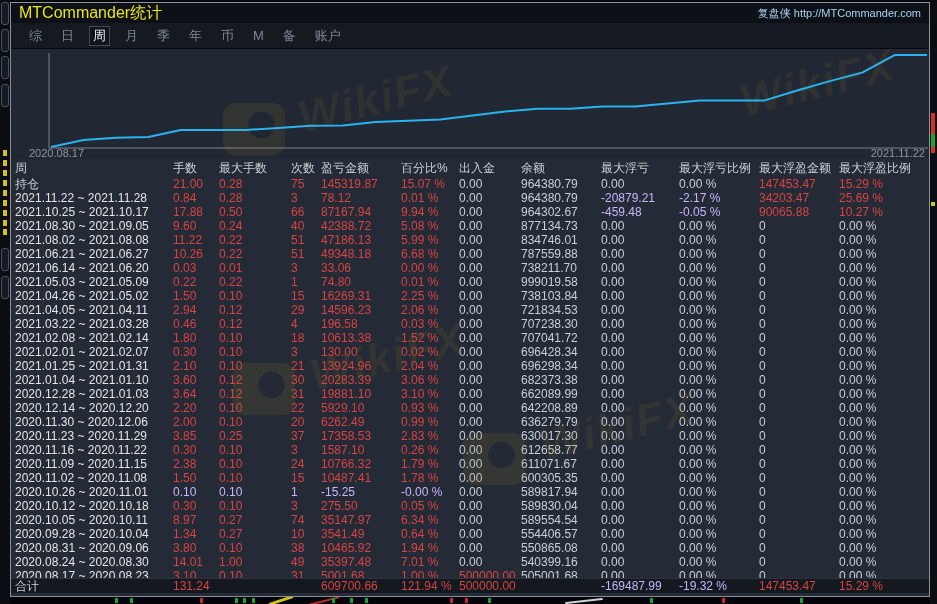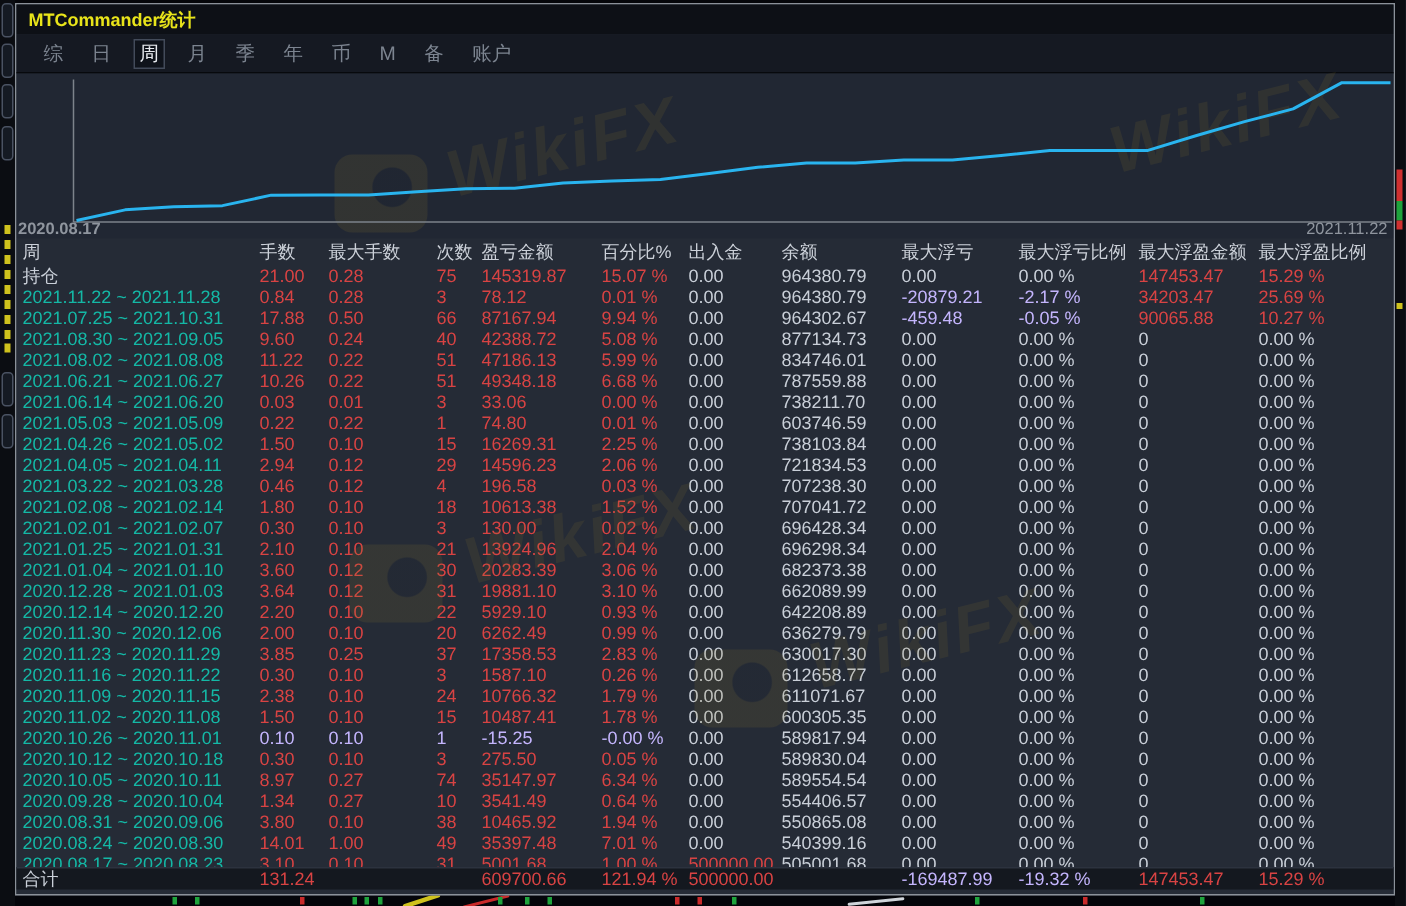--- a/index.html
+++ b/index.html
@@ -21,50 +21,50 @@
   .diag{position:absolute;border-radius:2px;}
   
   .window{
     position:absolute;left:10px;top:2px;width:920px;height:595px;
     background:#242a35;border:1px solid #8b9199;box-sizing:border-box;
   }
   .titlebar{
     position:absolute;left:0;top:0;right:0;height:20px;background:#0d1016;
     display:flex;align-items:center;justify-content:space-between;padding:0 8px;box-sizing:border-box;
   }
-  .title{color:#e8e41a;font-size:12px;font-weight:bold;}
+  .title{color:#e8e41a;font-size:16px;font-weight:normal;}
   .brand{color:#a7d4f2;font-size:11px;}
   .menubar{
     position:absolute;left:0;top:20px;right:0;height:26px;background:#151922;
     display:flex;align-items:center;gap:11px;padding:0 0 0 14px;
     border-bottom:1px solid #07090d;box-sizing:border-box;
   }
   .menu-item{color:#7c8490;font-size:13px;padding:1px 4px;cursor:default;}
   .menu-item.sel{color:#e8ebf0;background:#0f131b;border:1px solid #434b5a;padding:0px 3px;}
   
   .chart{position:absolute;left:0;top:46px;width:918px;height:110px;background:#212733;}
   .chart svg{position:absolute;left:0;top:0;}
   .xl{position:absolute;top:98px;font-size:11px;color:#8f959e;}
-  .xl.left{left:1px;font-weight:bold;} .xl.right{right:4px;}
+  .xl.left{left:18px;} .xl.right{right:4px;}
   
   .wm-logo{position:absolute;width:62px;height:52px;border-radius:12px;opacity:.16;
     background:radial-gradient(circle at 62% 42%, #1d222b 26%, #8a752c 28%);}
   .wm-text{position:absolute;font-weight:bold;font-style:italic;font-size:44px;letter-spacing:2px;
     color:#8a752c;opacity:.14;transform:rotate(-14deg);transform-origin:left center;white-space:nowrap;}
   
   .table{position:absolute;left:0;top:156px;right:0;bottom:0;background:#252b36;}
   .trow{
     display:grid;
     grid-template-columns:158px 46px 72px 30px 80px 58px 62px 80px 78px 80px 80px 1fr;
     padding-left:4px;height:14px;line-height:14px;font-size:12px;white-space:nowrap;
   }
   .trow.thead{height:18px;line-height:18px;}
   .trow.total{position:absolute;left:0;right:0;bottom:3px;background:#14181f;border-top:1px solid #2c323e;}
   .cell{overflow:visible;}
-  .c-h{color:#ccd1d9;} .c-d{color:#14b8a6;} .c-w{color:#c9cfd8;}
+  .c-h{color:#ccd1d9;} .c-d{color:#e5e5e5;} .c-w{color:#c9cfd8;}
   .c-r{color:#d84343;} .c-g{color:#c4b5fd;}
 </style>
 </head>
 <body>
 
 <div class="left-strip">
   <div class="ebox" style="top:2px"></div>
   <div class="ebox" style="top:29px"></div>
   <div class="ebox" style="top:56px"></div>
   <div class="ebox" style="top:84px"></div>
@@ -106,20 +106,21 @@
   <div class="diag" style="left:555px;top:3px;width:38px;height:2px;background:#cfd4da;transform:rotate(-6deg)"></div>
   <div class="bm g" style="left:640px"></div>
   <div class="bm r" style="left:712px"></div>
   <div class="bm g" style="left:790px"></div>
 </div>
 
 <div class="window">
 
   <div class="titlebar">
     <span class="title">MTCommander统计</span>
+    <span class="brand">复盘侠 http://MTCommander.com</span>
   </div>
 
   <div class="menubar" id="menubar">
       <span class="menu-item">综</span>
       <span class="menu-item">日</span>
       <span class="menu-item sel">周</span>
       <span class="menu-item">月</span>
       <span class="menu-item">季</span>
       <span class="menu-item">年</span>
       <span class="menu-item">币</span>
@@ -183,21 +184,21 @@
           <span class="cell c-r">78.12</span>
           <span class="cell c-r">0.01 %</span>
           <span class="cell c-w">0.00</span>
           <span class="cell c-w">964380.79</span>
           <span class="cell c-g">-20879.21</span>
           <span class="cell c-g">-2.17 %</span>
           <span class="cell c-r">34203.47</span>
           <span class="cell c-r">25.69 %</span>
         </div>
         <div class="trow">
-          <span class="cell c-d">2021.07.25 ~ 2021.10.31</span>
+          <span class="cell c-d">2021.10.25 ~ 2021.10.17</span>
           <span class="cell c-r">17.88</span>
           <span class="cell c-r">0.50</span>
           <span class="cell c-r">66</span>
           <span class="cell c-r">87167.94</span>
           <span class="cell c-r">9.94 %</span>
           <span class="cell c-w">0.00</span>
           <span class="cell c-w">964302.67</span>
           <span class="cell c-g">-459.48</span>
           <span class="cell c-g">-0.05 %</span>
           <span class="cell c-r">90065.88</span>
@@ -260,21 +261,21 @@
           <span class="cell c-w">0.00 %</span>
         </div>
         <div class="trow">
           <span class="cell c-d">2021.05.03 ~ 2021.05.09</span>
           <span class="cell c-r">0.22</span>
           <span class="cell c-r">0.22</span>
           <span class="cell c-r">1</span>
           <span class="cell c-r">74.80</span>
           <span class="cell c-r">0.01 %</span>
           <span class="cell c-w">0.00</span>
-          <span class="cell c-w">603746.59</span>
+          <span class="cell c-w">999019.58</span>
           <span class="cell c-w">0.00</span>
           <span class="cell c-w">0.00 %</span>
           <span class="cell c-w">0</span>
           <span class="cell c-w">0.00 %</span>
         </div>
         <div class="trow">
           <span class="cell c-d">2021.04.26 ~ 2021.05.02</span>
           <span class="cell c-r">1.50</span>
           <span class="cell c-r">0.10</span>
           <span class="cell c-r">15</span>

